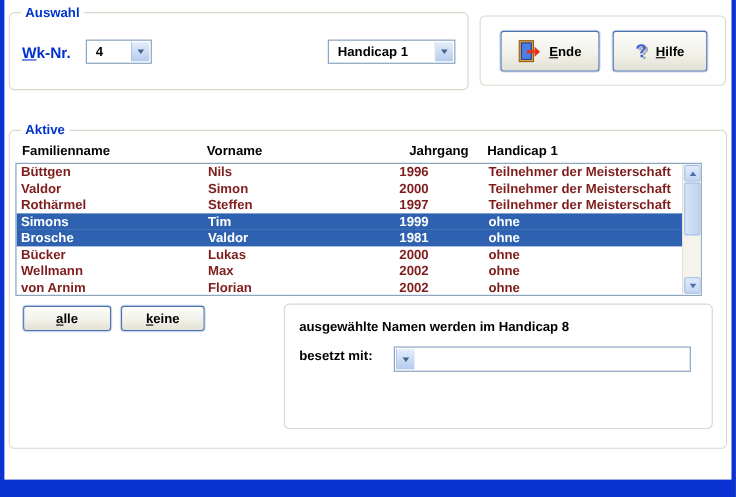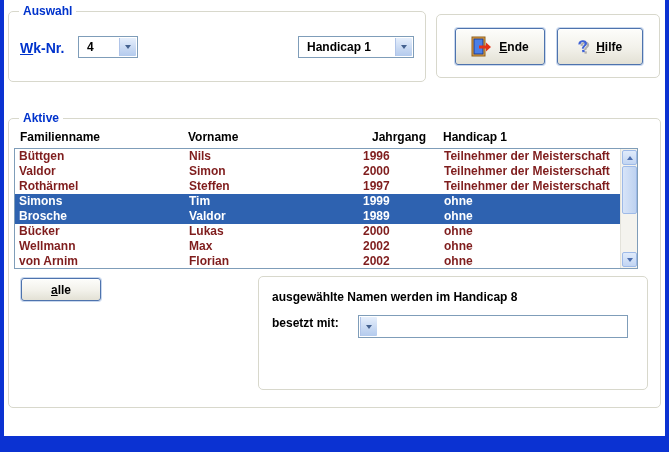--- a/index.html
+++ b/index.html
@@ -149,21 +149,21 @@
           <div class="row selected">
             <span class="c1">Simons</span>
             <span class="c2">Tim</span>
             <span class="c3">1999</span>
             <span class="c4">ohne</span>
           </div>
 
           <div class="row selected">
             <span class="c1">Brosche</span>
             <span class="c2">Valdor</span>
-            <span class="c3">1989</span>
+            <span class="c3">1981</span>
             <span class="c4">ohne</span>
           </div>
 
           <div class="row">
             <span class="c1">Bücker</span>
             <span class="c2">Lukas</span>
             <span class="c3">2000</span>
             <span class="c4">ohne</span>
           </div>
 
@@ -187,20 +187,23 @@
           </div>
         <div class="sthumb"></div>
         <div class="sbtn down">
             <span class="tri-down"></span>
           </div>
       </div>
     </div>
 
     <button class="xpbtn" style="left:17px;top:278px;width:80px;height:23px;justify-content:center;">
       <span><u>a</u>lle</span>
+    </button>
+    <button class="xpbtn" style="left:106px;top:278px;width:76px;height:23px;">
+      <span><u>k</u>eine</span>
     </button>
 
     <div class="groupbox" style="left:254px;top:276px;width:390px;height:114px;"></div>
     <span class="infotext" style="left:268px;top:290px;">ausgewählte Namen werden im Handicap 8</span>
     <span class="infotext" style="left:268px;top:316px;">besetzt mit:</span>
     <div class="combo" style="left:354px;top:315px;width:270px;height:23px;">
       <span class="drop">
           <span class="chev"></span>
         </span>
     </div>

